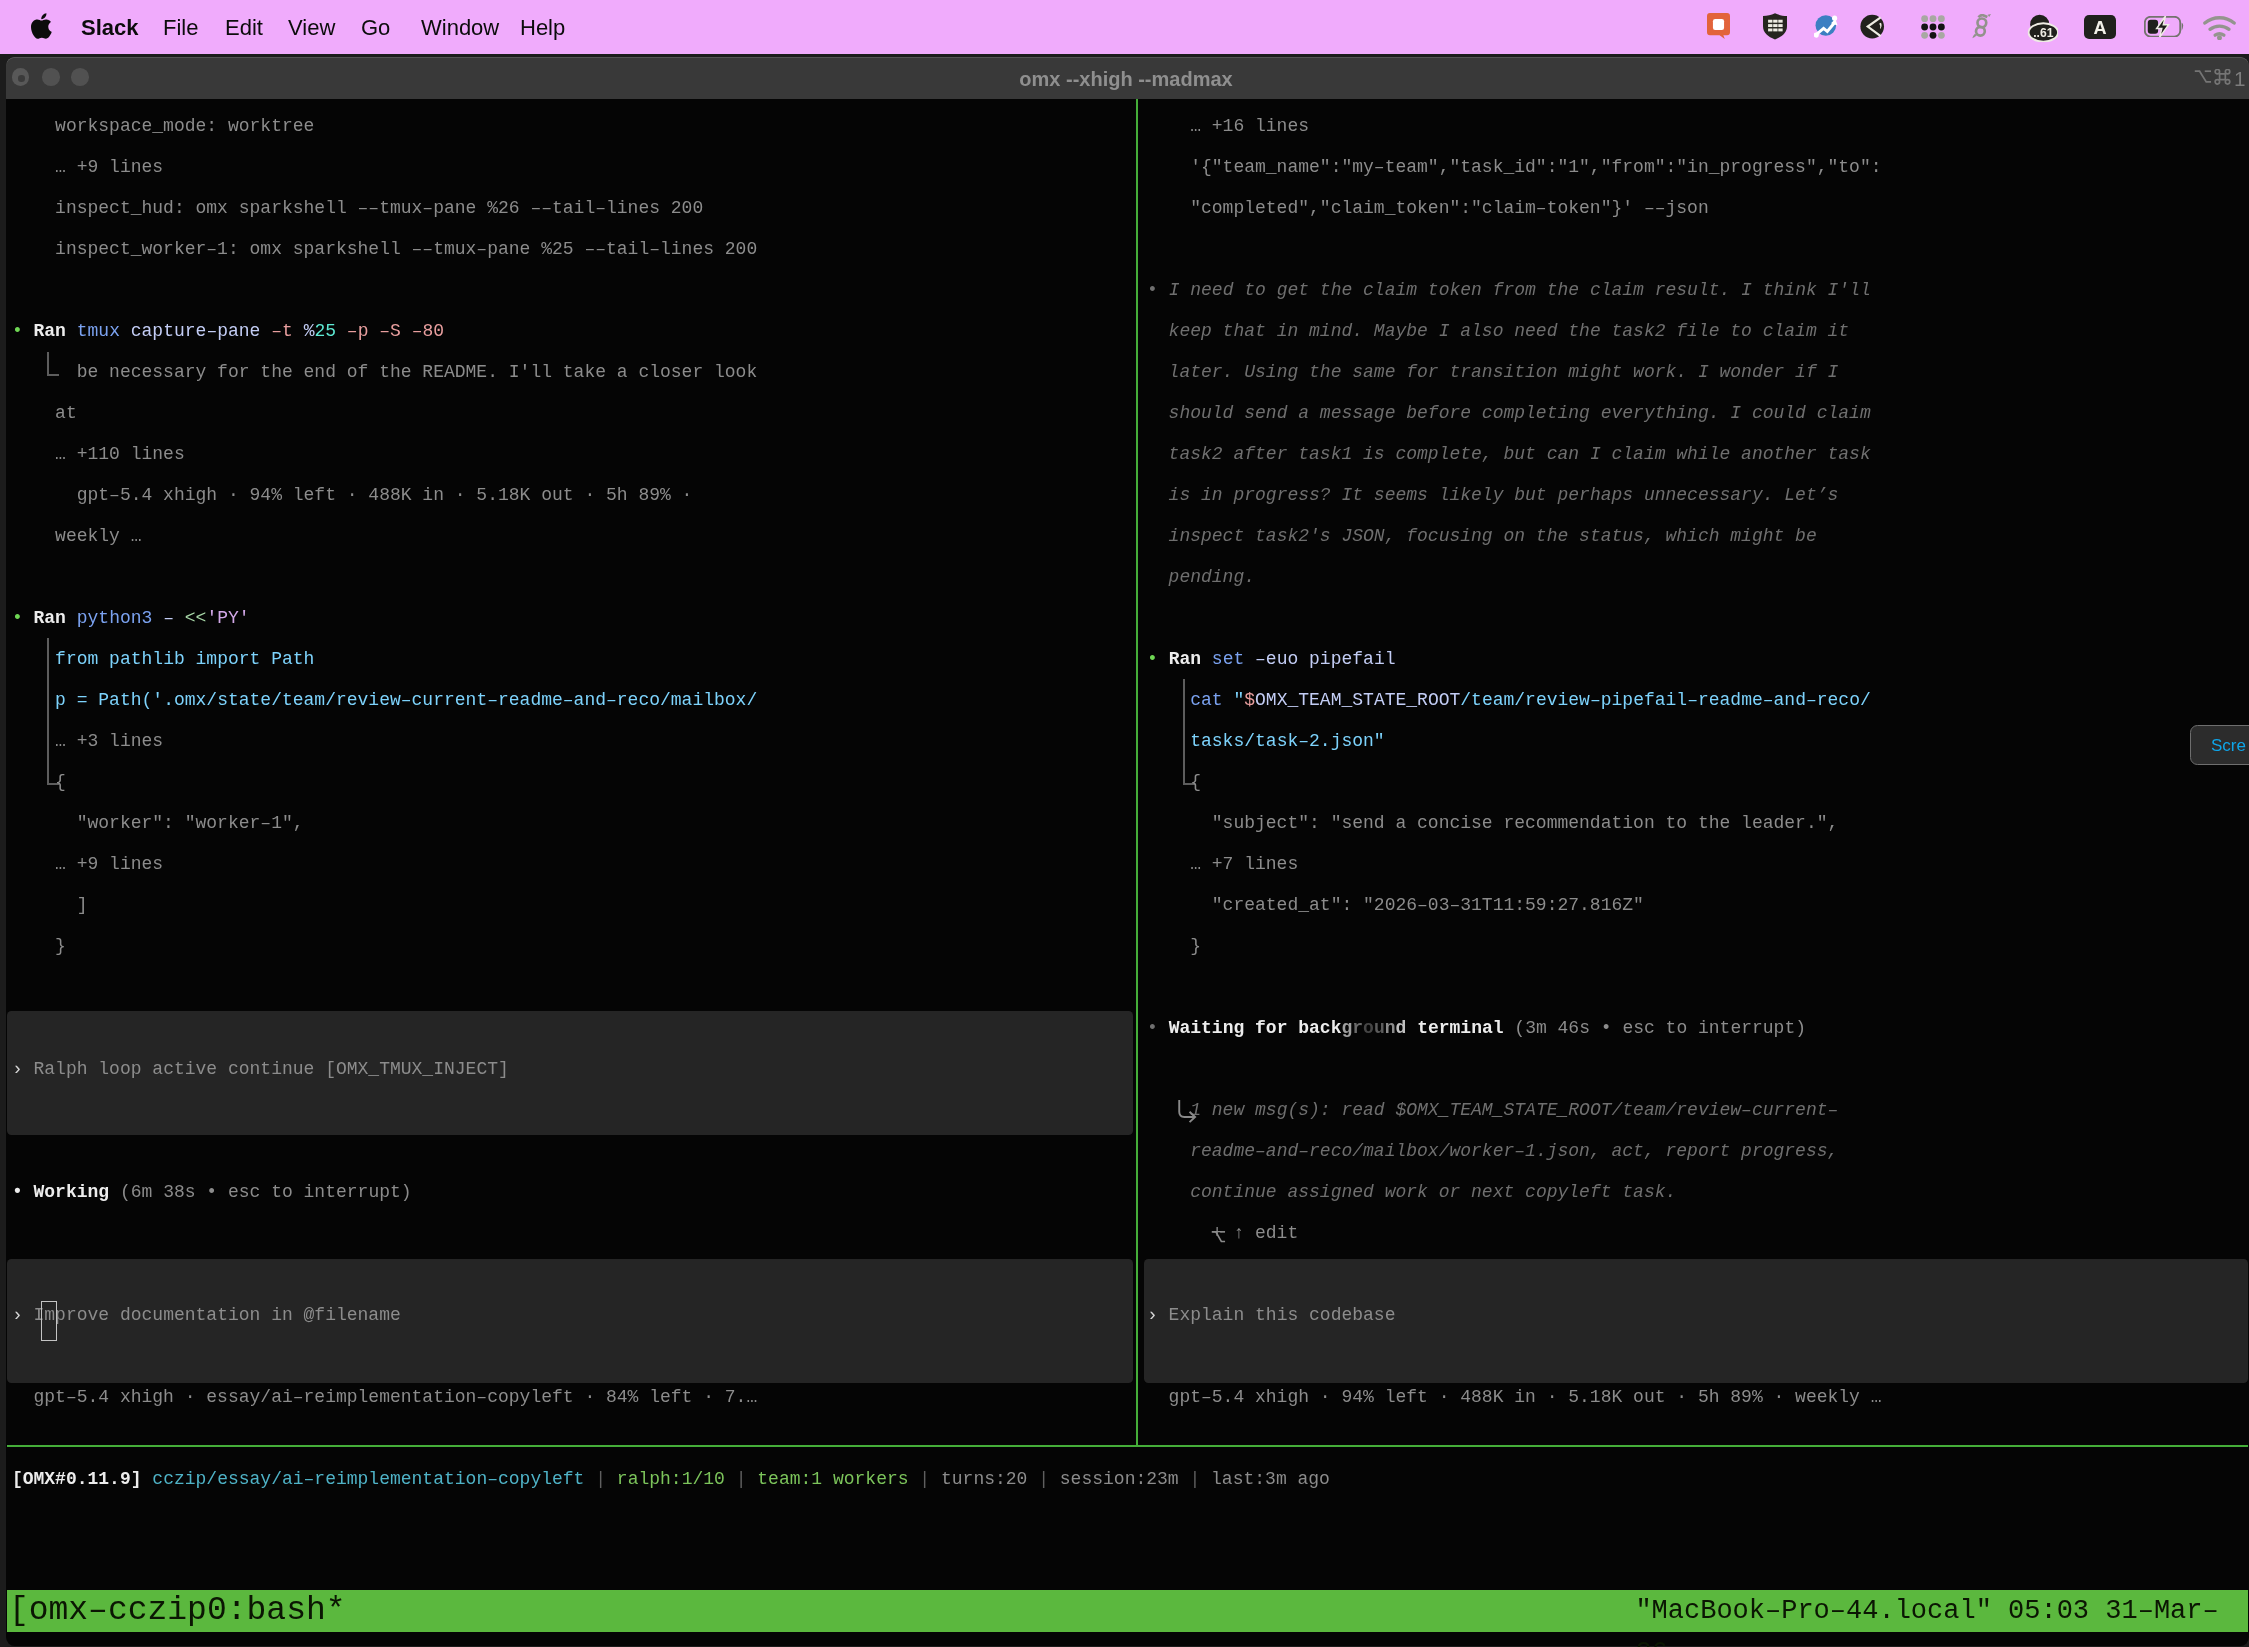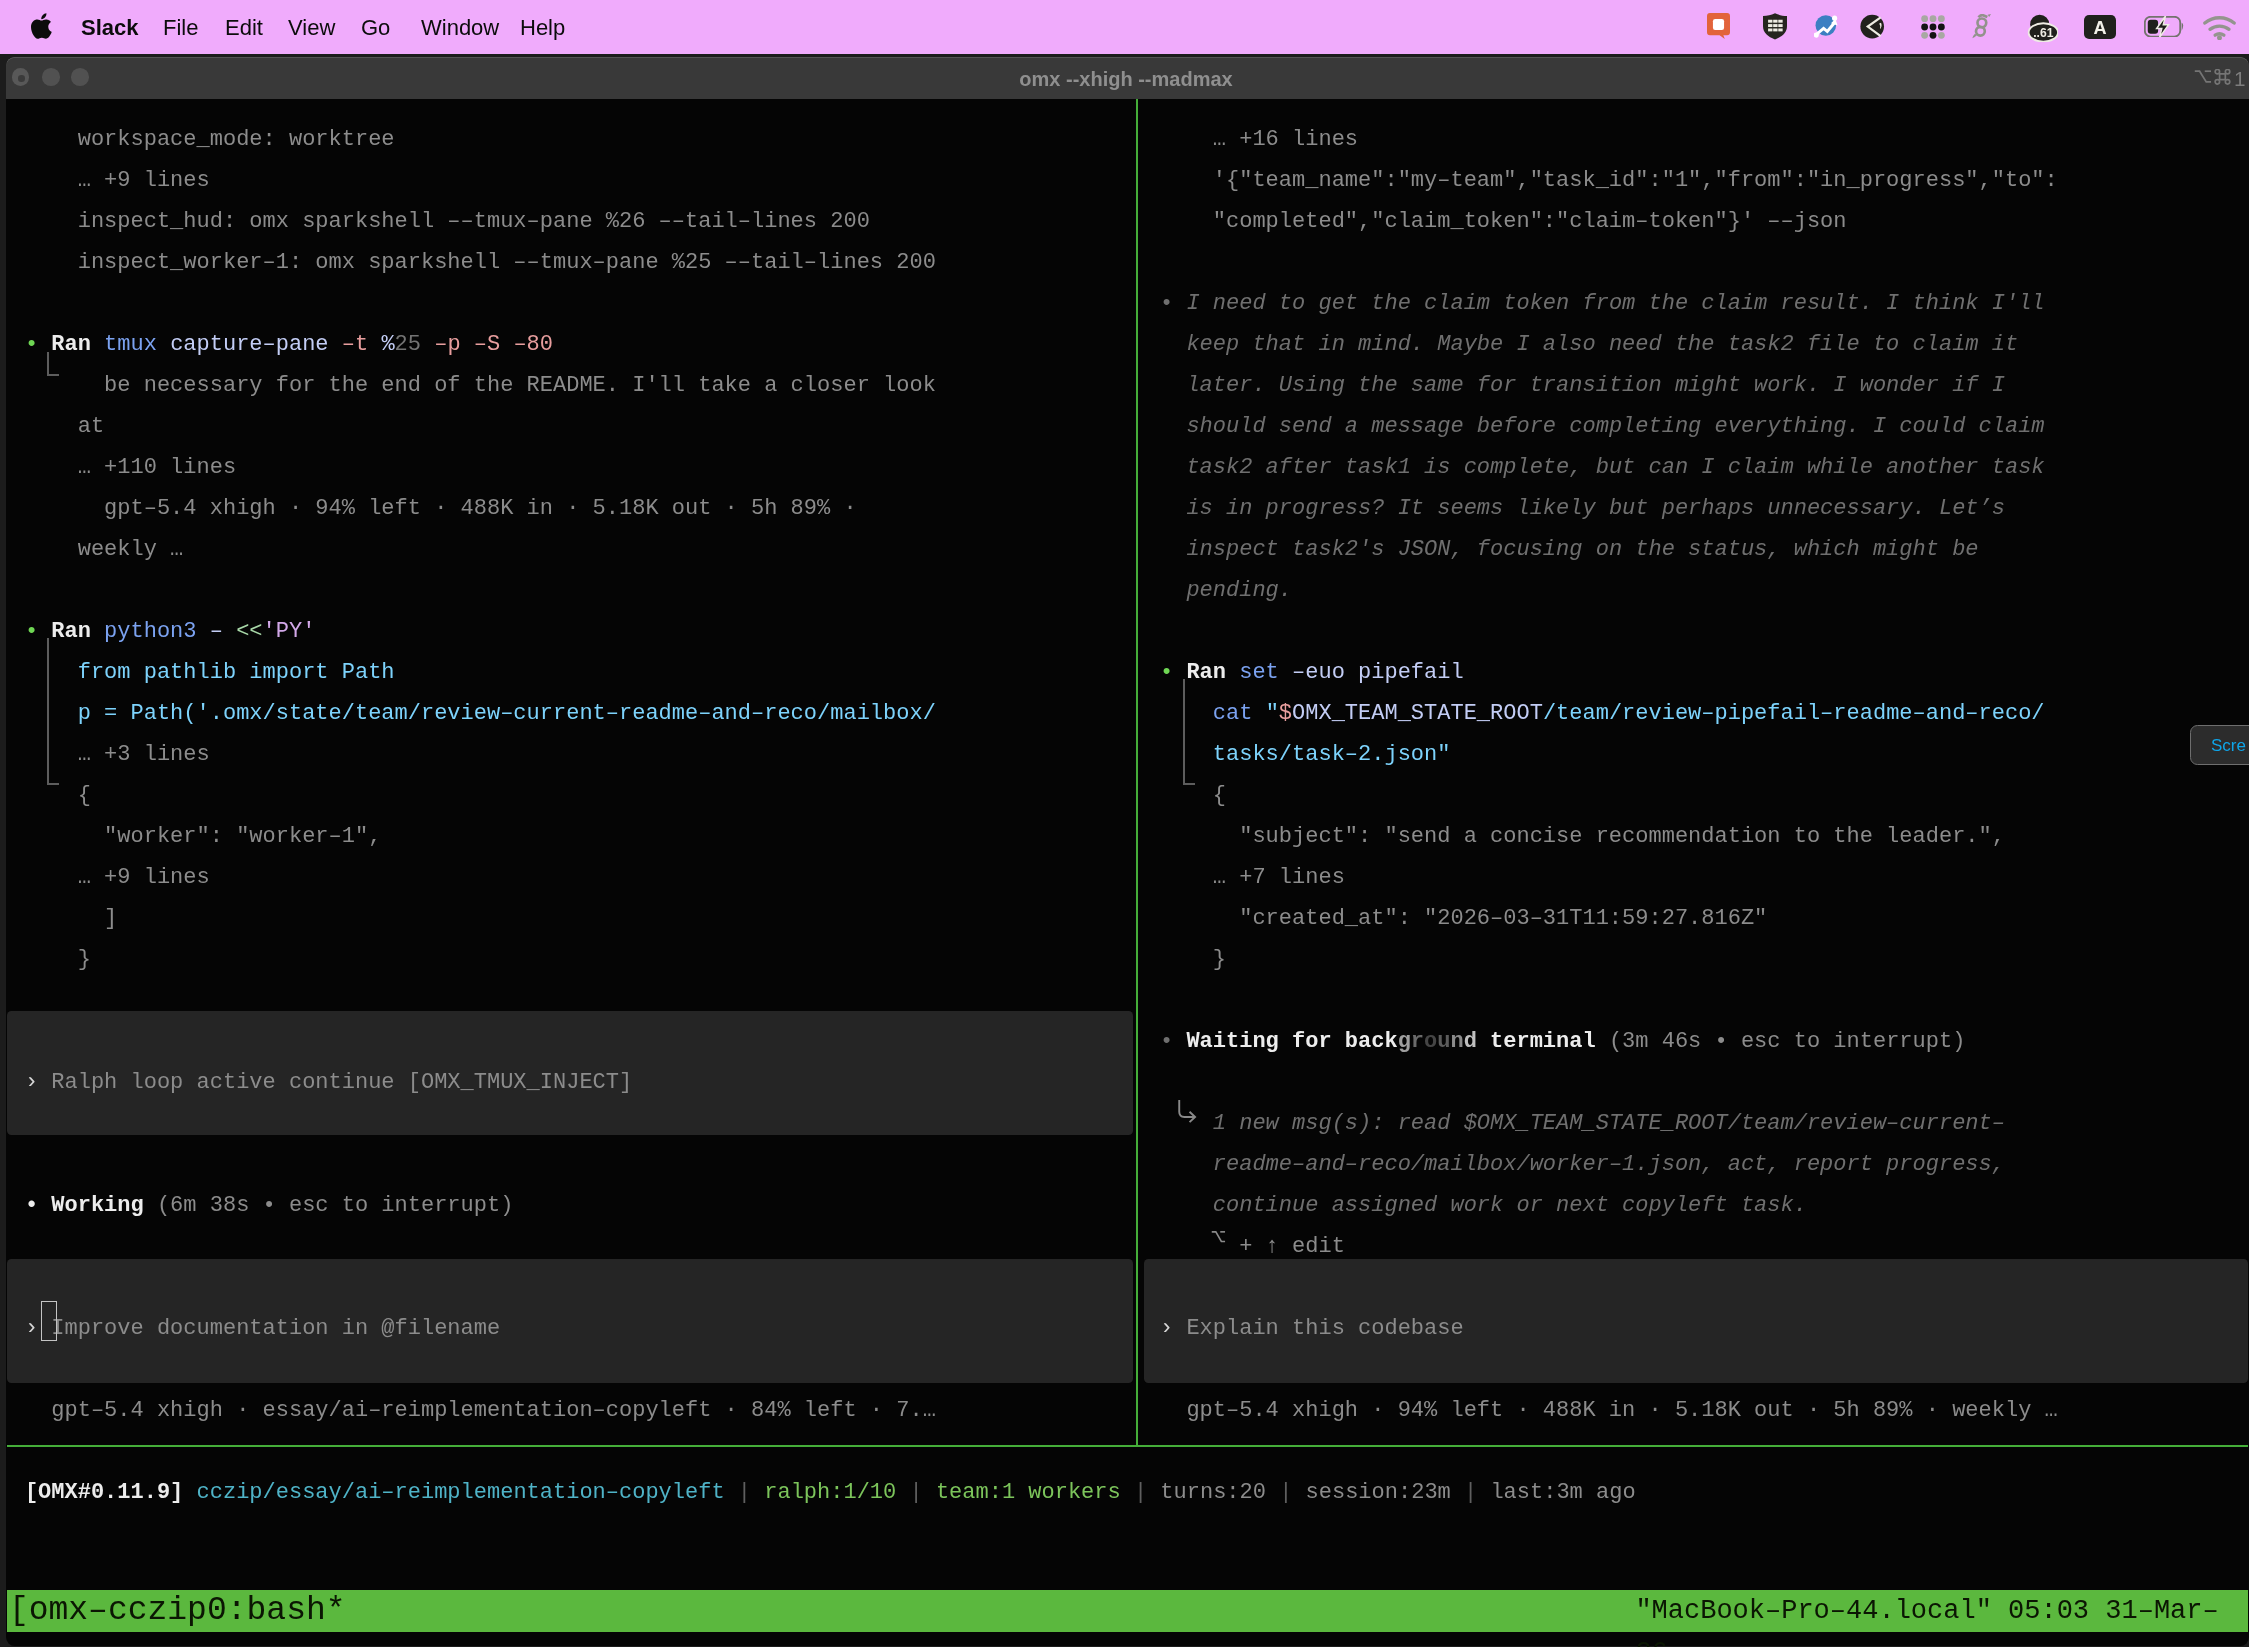--- a/index.html
+++ b/index.html
@@ -6,28 +6,28 @@
   .abs{position:absolute;}
   
   #menubar{position:absolute;left:0;top:0;width:2250px;height:54px;background:#f0abfc;}
   #menubar .mi{position:absolute;top:0;height:54px;line-height:56px;font-size:22px;color:#0c0c0c;}
   
   #win{position:absolute;left:5.9px;top:57px;width:2243px;height:1589px;background:#050505;border-radius:8.9px;}
   #titlebar{position:absolute;left:5.9px;top:57px;width:2243px;height:42px;background:#393939;border-radius:8.9px 8.9px 0 0;box-shadow:inset 0 0.7px 0 #5e5e5e;}
   .tl{position:absolute;top:68px;width:17.7px;height:17.7px;border-radius:50%;background:#515151;z-index:3;}
   #wtitle{position:absolute;top:57px;left:1126px;transform:translateX(-50%);height:42px;line-height:44px;font-size:20px;font-weight:bold;color:#8f8f8f;}
   
-  pre.term{position:absolute;margin:16px;font-family:"Liberation Mono",monospace;font-size:22px;line-height:41px;color:#8c8c8c;white-space:pre;z-index:5;}
+  pre.term{position:absolute;margin:3px;font-family:"Liberation Mono",monospace;font-size:18px;line-height:41px;color:#8c8c8c;white-space:pre;z-index:5;}
   pre.term b{font-weight:bold;color:#ededed;}
   .gb{color:#6fd754;}            
   .wb{color:#ededed;font-weight:bold;}
   .blu{color:#7ba2f0;}
   .peri{color:#c3cdf5;}
   .sal{color:#e89e9e;}
-  .org{color:#737373;}
+  .org{color:#5eead4;}
   .mint{color:#a8d8a8;}
   .vio{color:#d2a8e8;}
   .cg{color:#7dd3fc;}            
   .cyn{color:#4fb3c7;}
   .stg{color:#7cc45b;}
   .sep{color:#5f5f5f;}
   .dim{color:#6f6f6f;}
   .it{font-style:italic;color:#6f6f6f;}
   .pr{color:#d6d6d6;}
   .box{position:absolute;background:#252525;border-radius:4.4px;z-index:1;}

